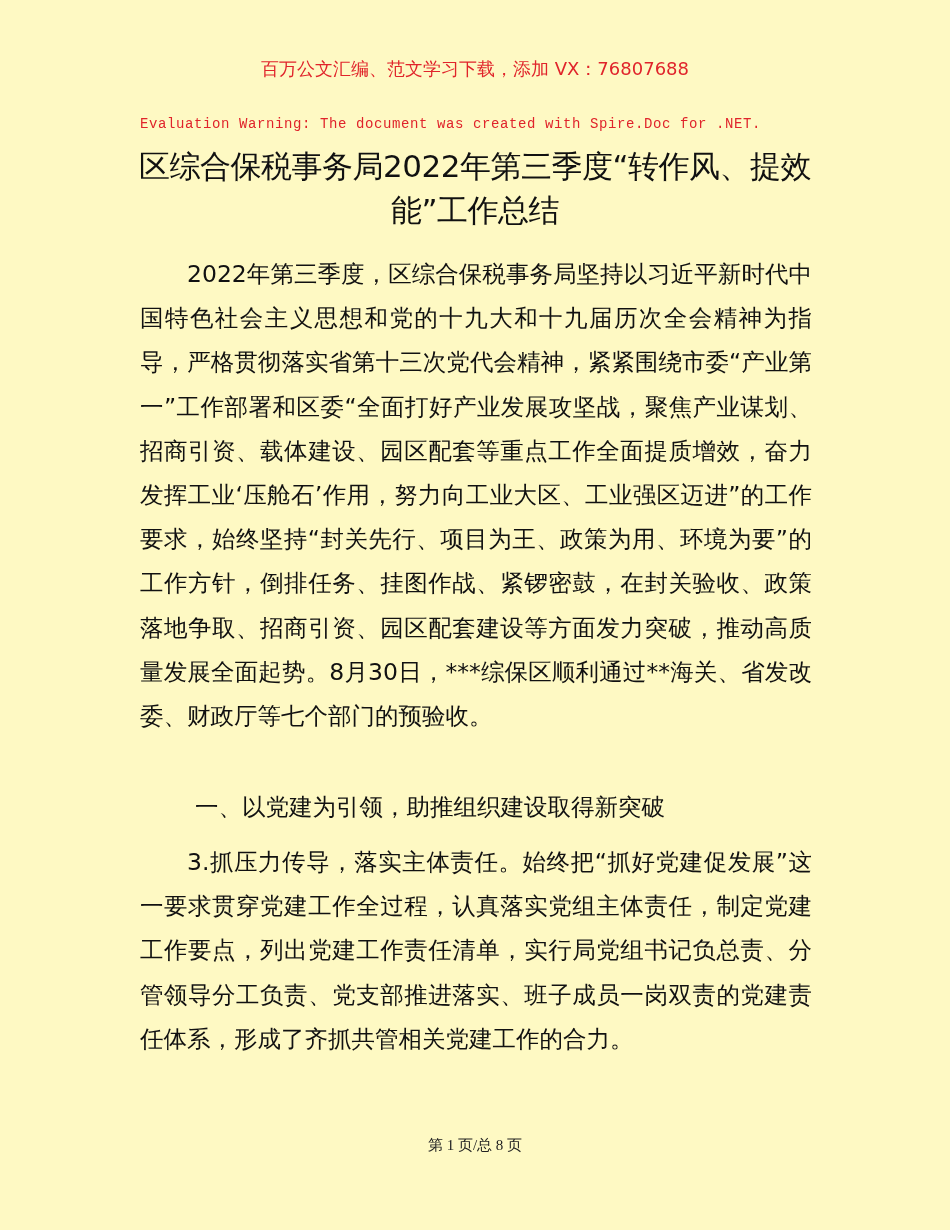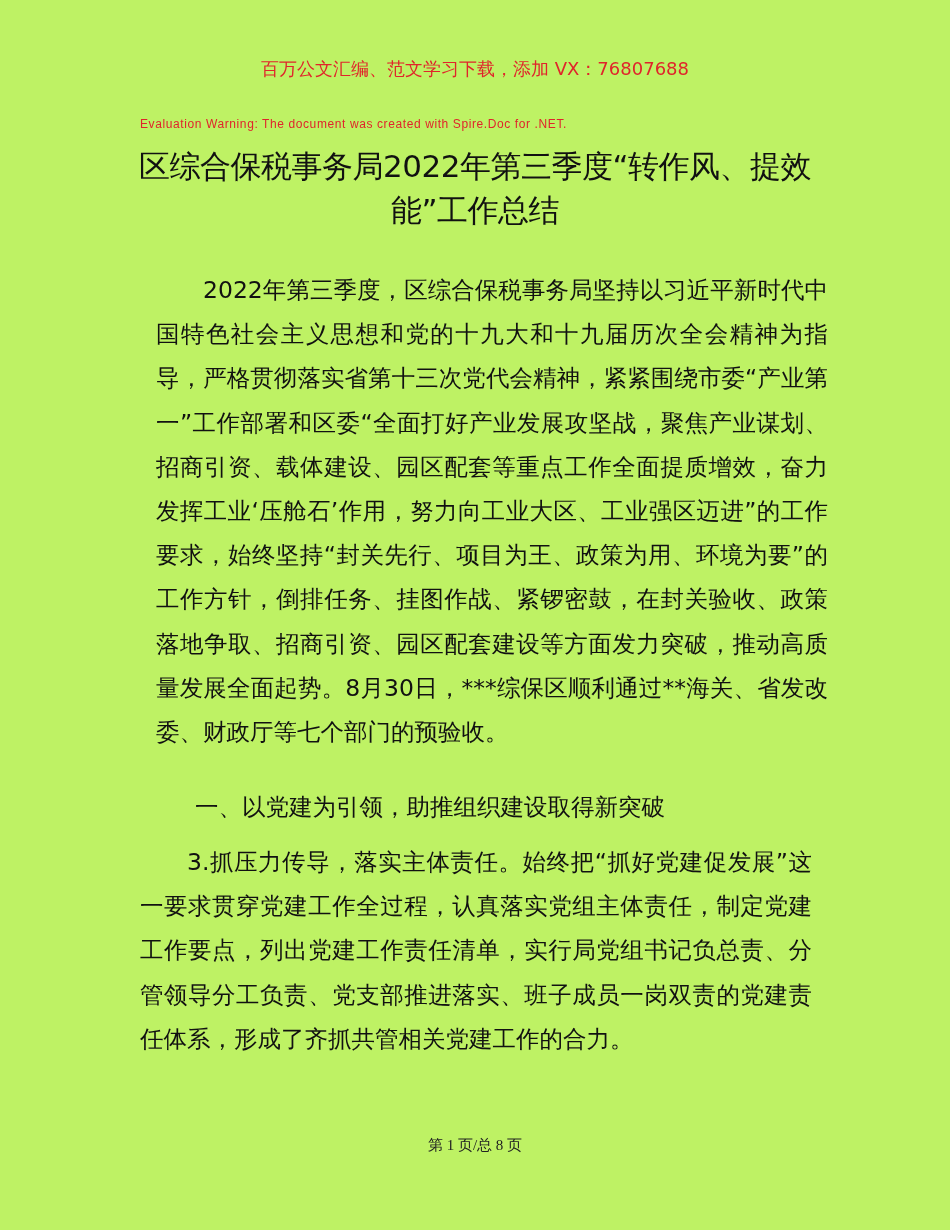--- a/index.html
+++ b/index.html
@@ -1,24 +1,24 @@
 <!DOCTYPE html>
 <html><head>
 <meta charset="utf-8">
 <style>
   html, body { margin: 0; padding: 0; background: #ffffff; }
   body { width: 950px; height: 1230px; position: relative; overflow: hidden; }
-  .page { position: absolute; left: 0; top: 0; width: 950px; height: 1230px; background: #bef264; }
+  .page { position: absolute; left: 0; top: 0; width: 950px; height: 1230px; background: #fef9c3; }
   .ad-header {
     position: absolute; top: 56px; left: 0; width: 950px; text-align: center;
     color: #e0242b; font-family: "DejaVu Sans", sans-serif; font-size: 18px; line-height: 26px;
   }
   .eval-warning {
     position: absolute; top: 112px; left: 140px; width: 720px;
-    color: #e0242b; font-family: Liberation Sans, sans-serif; font-size: 12px; line-height: 24px;
+    color: #e0242b; font-family: Liberation Mono, monospace; font-size: 14px; line-height: 24px;
     white-space: nowrap; letter-spacing: 0.6px;
   }
   .doc-title {
     position: absolute; top: 144px; left: 110px; width: 730px; text-align: center;
     color: #111; font-family: "DejaVu Sans", sans-serif; font-size: 31px; line-height: 44px;
     letter-spacing: -0.5px;
   }
   .body-text {
     position: absolute; left: 140px; width: 672px;
     color: #111; font-family: "DejaVu Sans", sans-serif; font-size: 23.5px; line-height: 44.2px;
@@ -33,17 +33,17 @@
     color: #222; font-family: "Liberation Serif", "DejaVu Serif", serif; font-size: 15px; line-height: 20px;
   }
 </style>
 </head>
 <body>
 
 <div class="page">
   <div class="ad-header">百万公文汇编、范文学习下载，添加 VX：76807688</div>
   <div class="eval-warning">Evaluation Warning: The document was created with Spire.Doc for .NET.</div>
   <div class="doc-title">区综合保税事务局2022年第三季度“转作风、提效能”工作总结</div>
-  <p class="body-text p1 indent" style="margin:16px">2022年第三季度，区综合保税事务局坚持以习近平新时代中国特色社会主义思想和党的十九大和十九届历次全会精神为指导，严格贯彻落实省第十三次党代会精神，紧紧围绕市委“产业第一”工作部署和区委“全面打好产业发展攻坚战，聚焦产业谋划、招商引资、载体建设、园区配套等重点工作全面提质增效，奋力发挥工业‘压舱石’作用，努力向工业大区、工业强区迈进”的工作要求，始终坚持“封关先行、项目为王、政策为用、环境为要”的工作方针，倒排任务、挂图作战、紧锣密鼓，在封关验收、政策落地争取、招商引资、园区配套建设等方面发力突破，推动高质量发展全面起势。8月30日，***综保区顺利通过**海关、省发改委、财政厅等七个部门的预验收。</p>
+  <p class="body-text p1 indent" style="margin:0">2022年第三季度，区综合保税事务局坚持以习近平新时代中国特色社会主义思想和党的十九大和十九届历次全会精神为指导，严格贯彻落实省第十三次党代会精神，紧紧围绕市委“产业第一”工作部署和区委“全面打好产业发展攻坚战，聚焦产业谋划、招商引资、载体建设、园区配套等重点工作全面提质增效，奋力发挥工业‘压舱石’作用，努力向工业大区、工业强区迈进”的工作要求，始终坚持“封关先行、项目为王、政策为用、环境为要”的工作方针，倒排任务、挂图作战、紧锣密鼓，在封关验收、政策落地争取、招商引资、园区配套建设等方面发力突破，推动高质量发展全面起势。8月30日，***综保区顺利通过**海关、省发改委、财政厅等七个部门的预验收。</p>
   <p class="body-text p2 indent" style="margin:8px">一、以党建为引领，助推组织建设取得新突破</p>
   <p class="body-text p3 indent" style="margin:0">3.抓压力传导，落实主体责任。始终把“抓好党建促发展”这一要求贯穿党建工作全过程，认真落实党组主体责任，制定党建工作要点，列出党建工作责任清单，实行局党组书记负总责、分管领导分工负责、党支部推进落实、班子成员一岗双责的党建责任体系，形成了齐抓共管相关党建工作的合力。</p>
   <div class="page-footer">第 1 页/总 8 页</div>
 </div>
 
 </body></html>

